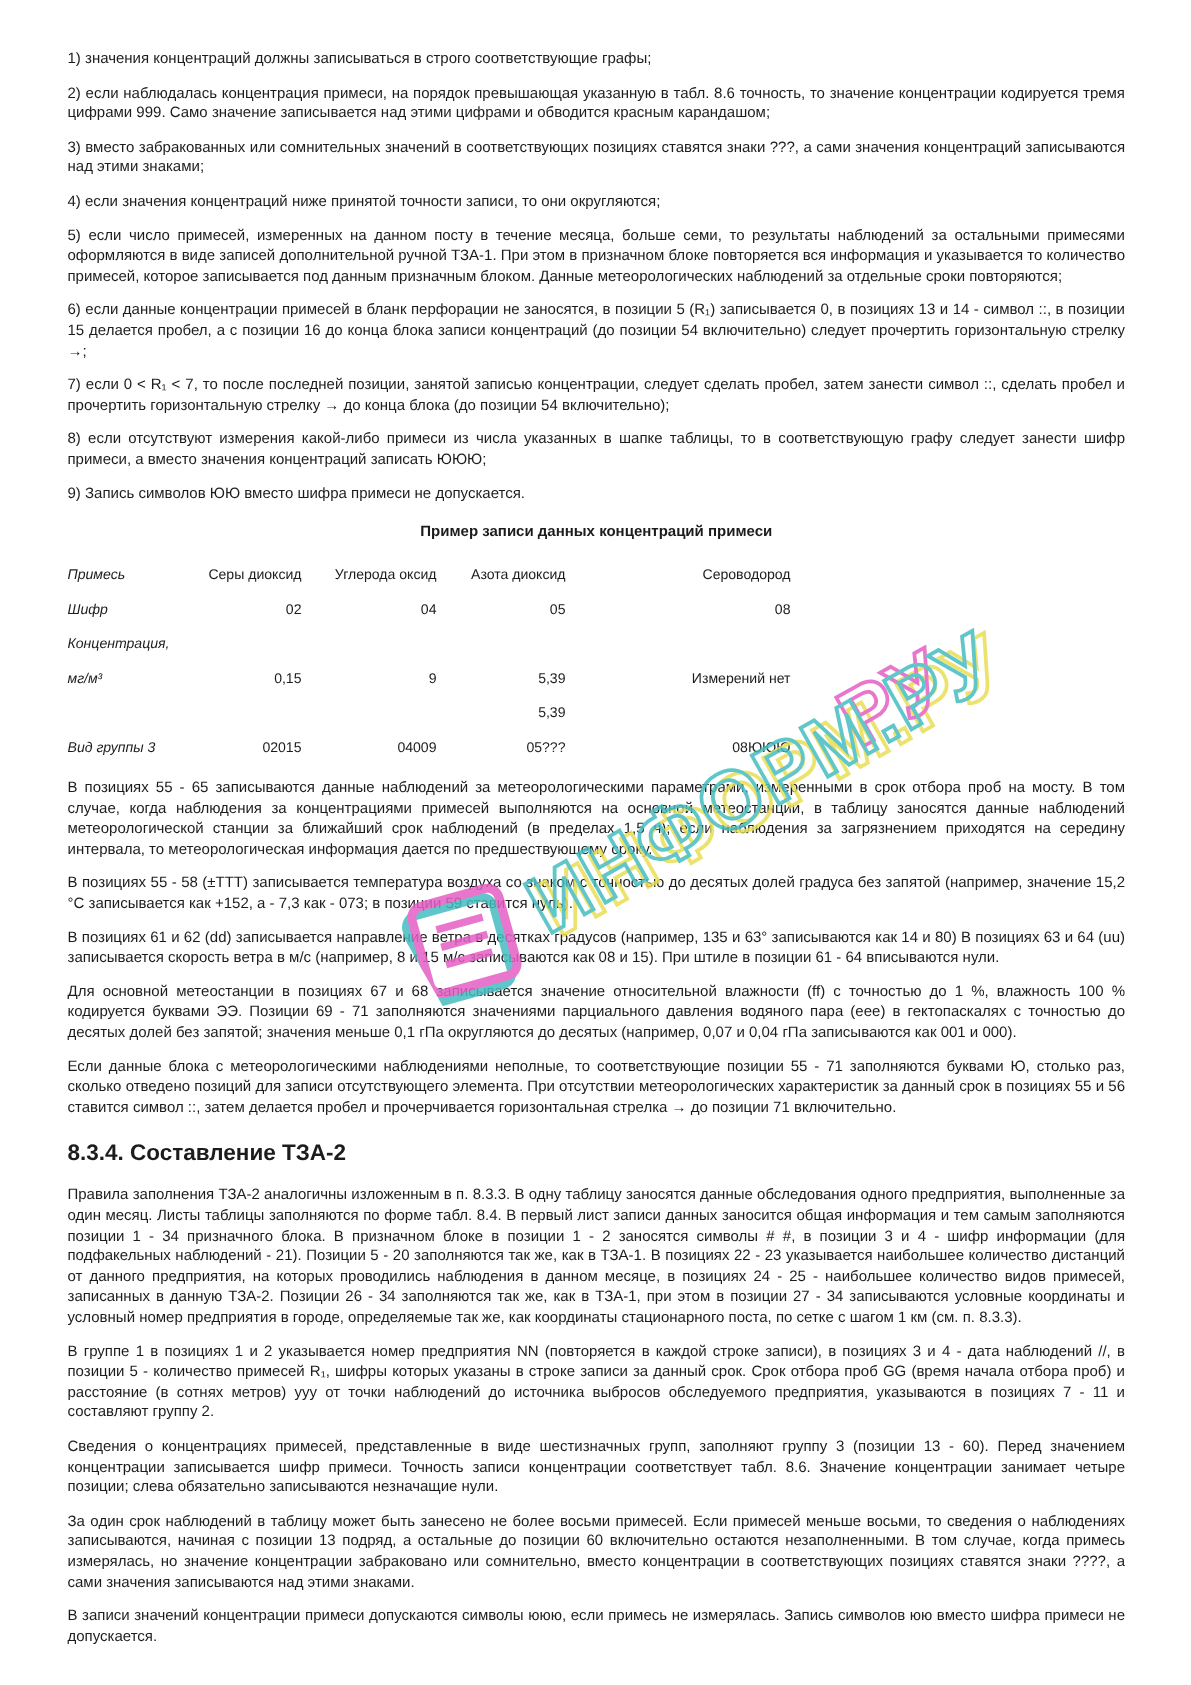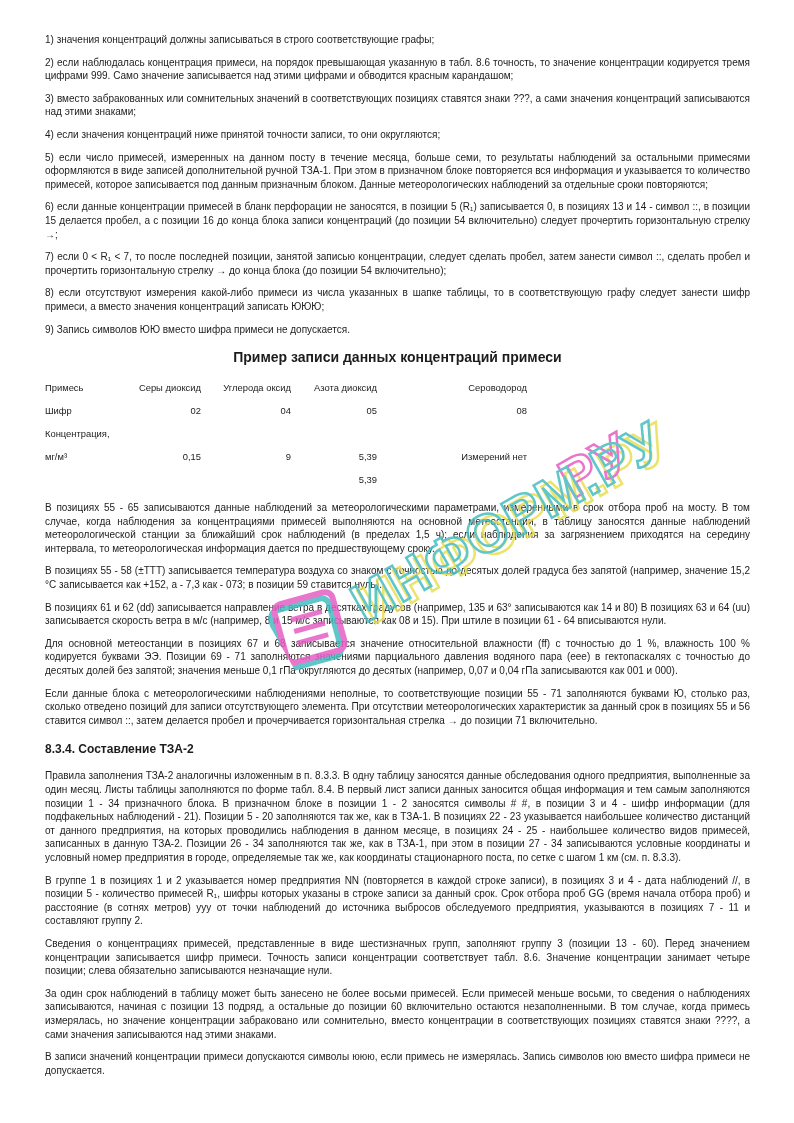--- a/index.html
+++ b/index.html
@@ -2,26 +2,26 @@
 <html lang="ru"><head>
 <meta charset="utf-8">
 <style>
   html,body{margin:0;padding:0;}
   body{
     width:794px;height:1123px;background:#ffffff;position:relative;overflow:hidden;
     font-family:"Liberation Sans", sans-serif;color:#1c1c1c;
   }
   .page{padding:33px 44px 0 45px;position:relative;z-index:1;}
   .para{font-size:10px;line-height:13.6px;text-align:justify;margin:0 0 9px 0;}
-  .example-title{font-size:14px;font-weight:bold;text-align:center;margin:13px 0 11px 0;}
+  .example-title{font-size:10px;font-weight:bold;text-align:center;margin:13px 0 11px 0;}
   .extable{font-size:9.4px;margin:0 0 10px 0;}
   .exrow{display:grid;grid-template-columns:72px 84px 90px 86px 150px;min-height:23px;align-items:center;}
   .exrow .cell{text-align:right;}
-  .exrow .label{text-align:left;}
-  .section-heading{font-size:12px;font-weight:bold;margin:15px 0 13px 0;}
+  .exrow .label{text-align:left;font-style:italic;}
+  .section-heading{font-size:15px;font-weight:bold;margin:15px 0 13px 0;}
   
   .watermark{
     position:absolute;left:280px;top:578px;width:470px;height:132px;
     transform:rotate(-29.5deg);transform-origin:0 50%;
     opacity:.85;pointer-events:none;z-index:3;
   }
 </style>
 </head>
 <body>
 
@@ -68,20 +68,27 @@
       <div class="cell">5,39</div>
       <div class="cell">Измерений нет</div>
     </div>
     <div class="exrow">
       <div class="label"></div>
       <div class="cell"></div>
       <div class="cell"></div>
       <div class="cell">5,39</div>
       <div class="cell"></div>
     </div>
+    <div class="exrow">
+      <div class="label">Вид группы 3</div>
+      <div class="cell">02015</div>
+      <div class="cell">04009</div>
+      <div class="cell">05???</div>
+      <div class="cell">08ЮЮЮ</div>
+    </div>
   </div>
 
   <p class="para">В позициях 55 - 65 записываются данные наблюдений за метеорологическими параметрами, измеренными в срок отбора проб на мосту. В том случае, когда наблюдения за концентрациями примесей выполняются на основной метеостанции, в таблицу заносятся данные наблюдений метеорологической станции за ближайший срок наблюдений (в пределах 1,5 ч); если наблюдения за загрязнением приходятся на середину интервала, то метеорологическая информация дается по предшествующему сроку.</p>
   <p class="para">В позициях 55 - 58 (±ТТТ) записывается температура воздуха со знаком с точностью до десятых долей градуса без запятой (например, значение 15,2 °C записывается как +152, а - 7,3 как - 073; в позиции 59 ставится нуль).</p>
   <p class="para">В позициях 61 и 62 (dd) записывается направление ветра в десятках градусов (например, 135 и 63° записываются как 14 и 80) В позициях 63 и 64 (uu) записывается скорость ветра в м/с (например, 8 и 15 м/с записываются как 08 и 15). При штиле в позиции 61 - 64 вписываются нули.</p>
   <p class="para">Для основной метеостанции в позициях 67 и 68 записывается значение относительной влажности (ff) с точностью до 1 %, влажность 100 % кодируется буквами ЭЭ. Позиции 69 - 71 заполняются значениями парциального давления водяного пара (еее) в гектопаскалях с точностью до десятых долей без запятой; значения меньше 0,1 гПа округляются до десятых (например, 0,07 и 0,04 гПа записываются как 001 и 000).</p>
   <p class="para">Если данные блока с метеорологическими наблюдениями неполные, то соответствующие позиции 55 - 71 заполняются буквами Ю, столько раз, сколько отведено позиций для записи отсутствующего элемента. При отсутствии метеорологических характеристик за данный срок в позициях 55 и 56 ставится символ ::, затем делается пробел и прочерчивается горизонтальная стрелка → до позиции 71 включительно.</p>
 
   <div class="section-heading">8.3.4. Составление ТЗА-2</div>
 

